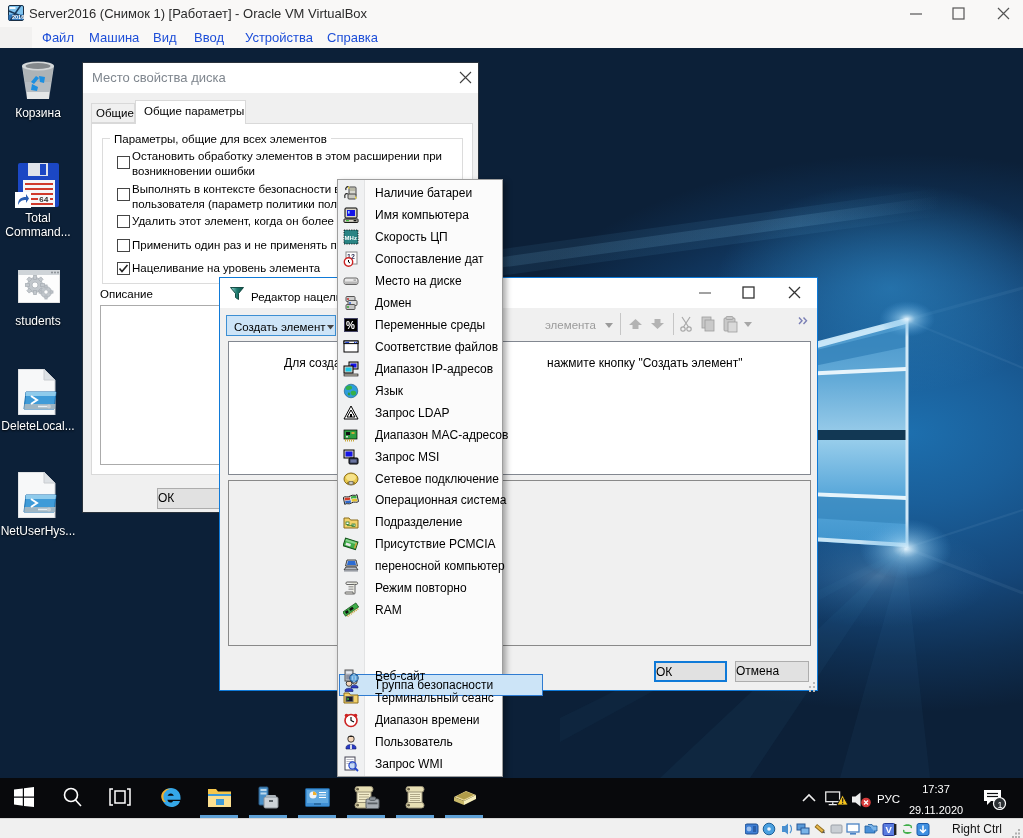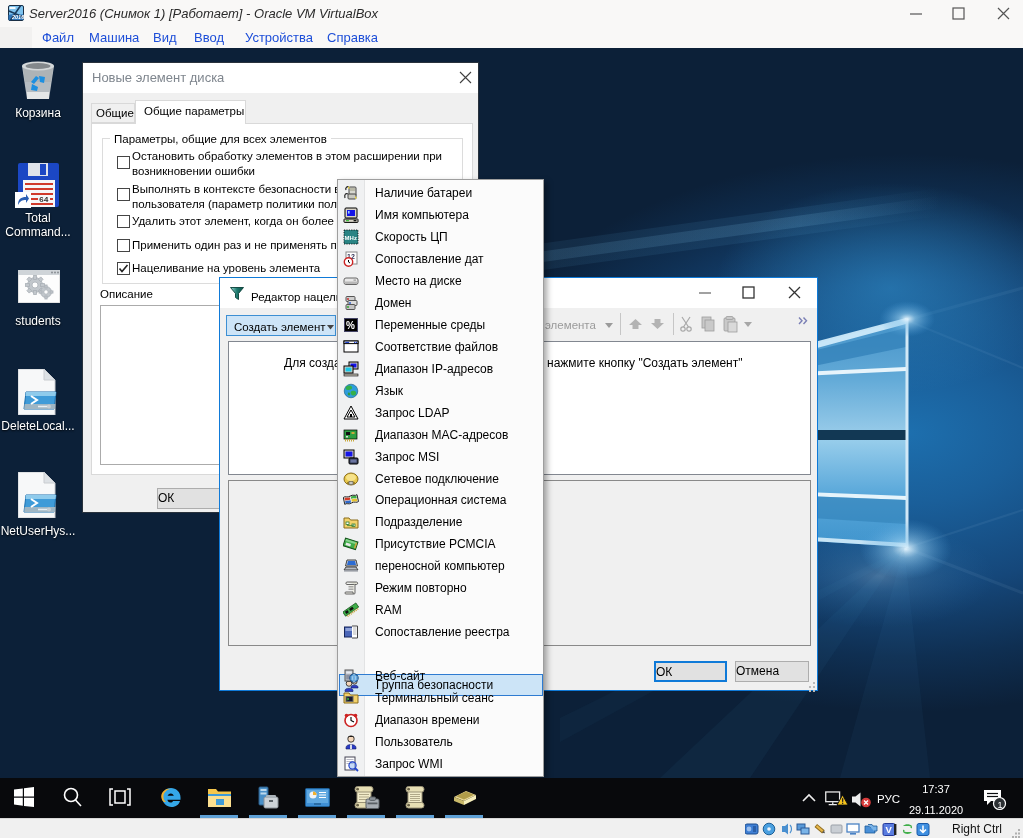--- a/index.html
+++ b/index.html
@@ -1,37 +1,37 @@
 <!DOCTYPE html>
 <html><head><meta charset="utf-8">
 <style>
 html,body{margin:0;padding:0;}
 body{width:1023px;height:838px;overflow:hidden;font-family:"Liberation Sans",sans-serif;}
 #stage{position:relative;width:1023px;height:838px;background:#f2f1f0;}
 .abs{position:absolute;}
 
-#vbtitle{left:0;top:0;width:1023px;height:27px;background:#f9f8f7;font-style:italic;}
+#vbtitle{left:0;top:0;width:1023px;height:27px;background:#f9f8f7;}
 #vbtitle .ttl{left:29px;top:6px;font-size:13px;color:#2b2b2b;}
 #vbmenu{left:0;top:27px;width:1023px;height:21px;background:#f9f8f7;font-size:13px;color:#1d4ed8;margin-left:32px;}
 #vbmenu span{position:absolute;top:3px;}
 #vbstatus{left:0;top:818px;width:1023px;height:20px;background:#f0f0f0;border-top:1px solid #d8d8d8;box-sizing:border-box;}
 
 #screen{left:0;top:48px;width:1023px;height:770px;background:#0c2138;overflow:hidden;}
 #taskbar{left:0;top:730px;width:1023px;height:40px;background:#08090c;}
 .tbu{position:absolute;top:37px;height:3px;width:38px;background:#5ea0d6;}
 
 .dlabel{position:absolute;color:#fff;font-size:12px;text-align:center;width:90px;text-shadow:0 1px 2px rgba(0,0,0,.9);}
 
 #dlg1{left:82px;top:14px;width:397px;height:451px;background:#f0f0f0;border:1px solid #29323c;box-sizing:border-box;}
 #dlg2{left:219px;top:229px;width:599px;height:414px;background:#f0f0f0;border:1px solid #0f7ad8;box-sizing:border-box;}
 .dtitle{position:absolute;left:0;top:0;right:0;height:30px;background:#fff;}
 .win-x{stroke:#404040;stroke-width:1.1;fill:none;}
 .btn{position:absolute;background:#e1e1e1;border:1px solid #adadad;box-sizing:border-box;font-size:12px;color:#000;}
 
-#cmenu{left:337px;top:131px;width:207px;height:598px;background:#fbfbfb;border:1px solid #9e9e9e;box-sizing:border-box;box-shadow:3px 3px 6px rgba(0,0,0,.35);}
+#cmenu{left:337px;top:131px;width:166px;height:598px;background:#fbfbfb;border:1px solid #9e9e9e;box-sizing:border-box;box-shadow:3px 3px 6px rgba(0,0,0,.35);}
 #cmenu .col{position:absolute;left:0;top:0;bottom:0;width:26px;background:#f0f1f2;border-right:1px solid #e2e3e4;}
 .mi{position:absolute;left:1px;width:203px;height:22px;}
 .mi .txt{position:absolute;left:36px;top:4px;font-size:12px;color:#000;white-space:nowrap;}
 .mi svg{position:absolute;left:4px;top:3px;}
 .mi.sel{background:#cce4f7;border:1px solid #2e7bd1;box-sizing:border-box;width:204px;margin-top:32px;}
 .mi.sel .txt{top:3px;}
 .mi.sel svg{top:2px;}
 .cb{position:absolute;width:13px;height:13px;background:#fff;border:1px solid #454545;box-sizing:border-box;}
 .lbl{position:absolute;font-size:11.5px;color:#000;white-space:nowrap;line-height:15px;}
 </style></head>
@@ -228,21 +228,21 @@
           <polygon points="0.6,12 31.4,12 31,17 0.2,17" fill="#9fb6c4"></polygon>
           <path d="M7 4 L13 8 L7 12" fill="none" stroke="#fff" stroke-width="2"></path>
           <line x1="14" y1="14.5" x2="24" y2="14.5" stroke="#e8eef2" stroke-width="1.6"></line>
           <circle cx="25" cy="14.5" r="2" fill="#c4cdd4"></circle>
         </g>
       </svg>
       <div class="dlabel" style="left:-7px;top:476px">NetUserHys...</div>
     </div>
     <div id="dlg1" class="abs">
       <div class="dtitle"></div>
-      <span class="abs" style="left:9px;top:7px;font-size:13px;color:#7f868e">Новые элемент диска</span>
+      <span class="abs" style="left:9px;top:7px;font-size:13px;color:#7f868e">Место свойства диска</span>
       <svg class="abs" style="left:376px;top:8px" width="13" height="13">
           <path class="win-x" d="M1 1 L12 12 M12 1 L1 12" stroke="#5a5a5a"></path>
         </svg>
 
       <div class="abs" style="left:8px;top:40px;width:44px;height:20px;background:#f0f0f0;border:1px solid #d9d9d9;box-sizing:border-box"></div>
       <span class="abs lbl" style="left:13px;top:43px">Общие</span>
       <div class="abs" style="left:8px;top:60px;width:382px;height:352px;background:#fff;border:1px solid #d9d9d9;box-sizing:border-box"></div>
       <div class="abs" style="left:52px;top:37px;width:111px;height:24px;background:#fff;border:1px solid #d9d9d9;border-bottom:none;box-sizing:border-box"></div>
       <span class="abs lbl" style="left:61px;top:41px">Общие параметры</span>
 
@@ -541,34 +541,20 @@
                 <rect x="7.5" y="10" width="1" height="2"></rect>
                 <rect x="9.5" y="10" width="1" height="2"></rect>
                 <rect x="11.5" y="10" width="1" height="2"></rect>
                 <rect x="13.5" y="10" width="1" height="2"></rect>
               </g>
               <rect x="2" y="6" width="3" height="2.6" fill="#111"></rect>
               <rect x="7" y="6" width="4" height="2.6" fill="#111"></rect>
             </g>
           </svg>
           <span class="txt">RAM</span>
-        </div>
-      <div class="mi" style="top:441.2px">
-          <svg width="16" height="16" viewBox="0 0 16 16">
-            <rect x="1.5" y="3" width="9" height="10" fill="#4a66b8" stroke="#15255a"></rect>
-            <rect x="2.5" y="4" width="7" height="3" fill="#8fa2d8"></rect>
-            <path d="M9 2 L14.5 2 L14.5 14 L9 14" fill="#fff" stroke="#444"></path>
-            <g stroke="#999" stroke-width="0.7">
-              <line x1="10" y1="4" x2="13.5" y2="4"></line>
-              <line x1="10" y1="6" x2="13.5" y2="6"></line>
-              <line x1="10" y1="8" x2="13.5" y2="8"></line>
-              <line x1="10" y1="10" x2="13.5" y2="10"></line>
-            </g>
-          </svg>
-          <span class="txt">Сопоставление реестра</span>
         </div>
       <div class="mi sel" style="top:462.0px">
           <svg width="16" height="16" viewBox="0 0 16 16">
             <circle cx="10.5" cy="4.5" r="2.6" fill="#f4d7bb" stroke="#000" stroke-width="0.7"></circle>
             <path d="M7.8 4 C7.8 1.5 13.2 1.5 13.2 4 L12.5 2.8 L8.5 2.8 Z" fill="#111"></path>
             <path d="M7 10 C7 7.5 14 7.5 14 10 L14 11 L7 11 Z" fill="#2b3cc4" stroke="#101a60" stroke-width="0.6"></path>
             <circle cx="5" cy="6.5" r="2.8" fill="#f4d7bb" stroke="#000" stroke-width="0.7"></circle>
             <path d="M2 6 C2 3.3 8 3.3 8 6 L7 4.8 L3 4.8 Z" fill="#111"></path>
             <path d="M1 13.5 C1 10.5 9 10.5 9 13.5 L9 14.5 L1 14.5 Z" fill="#2b3cc4" stroke="#101a60" stroke-width="0.6"></path>
           </svg>

